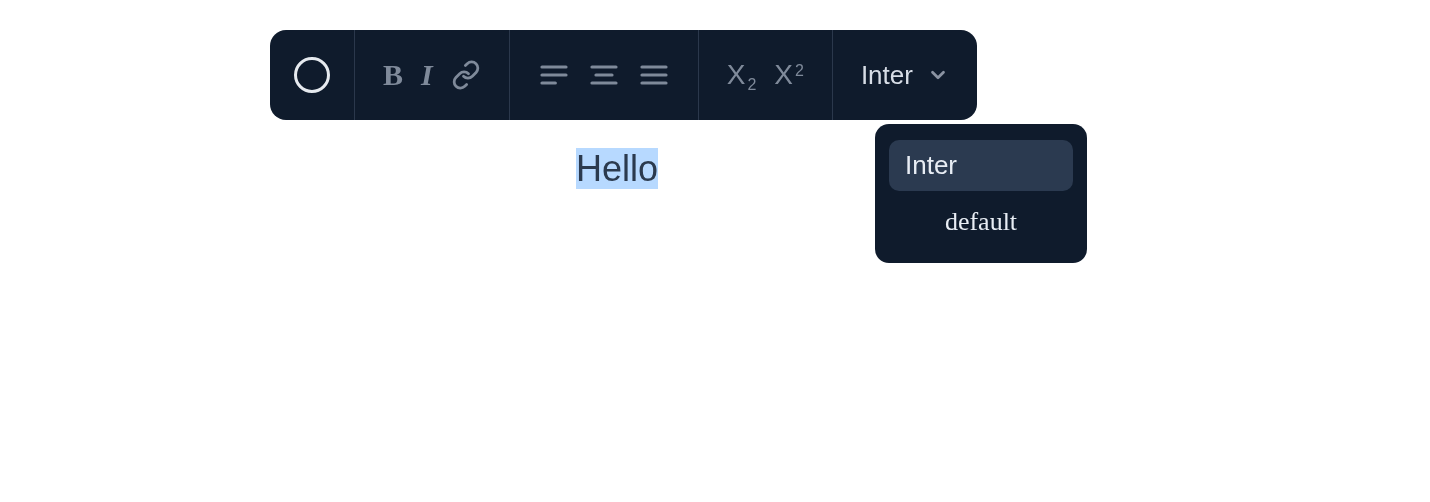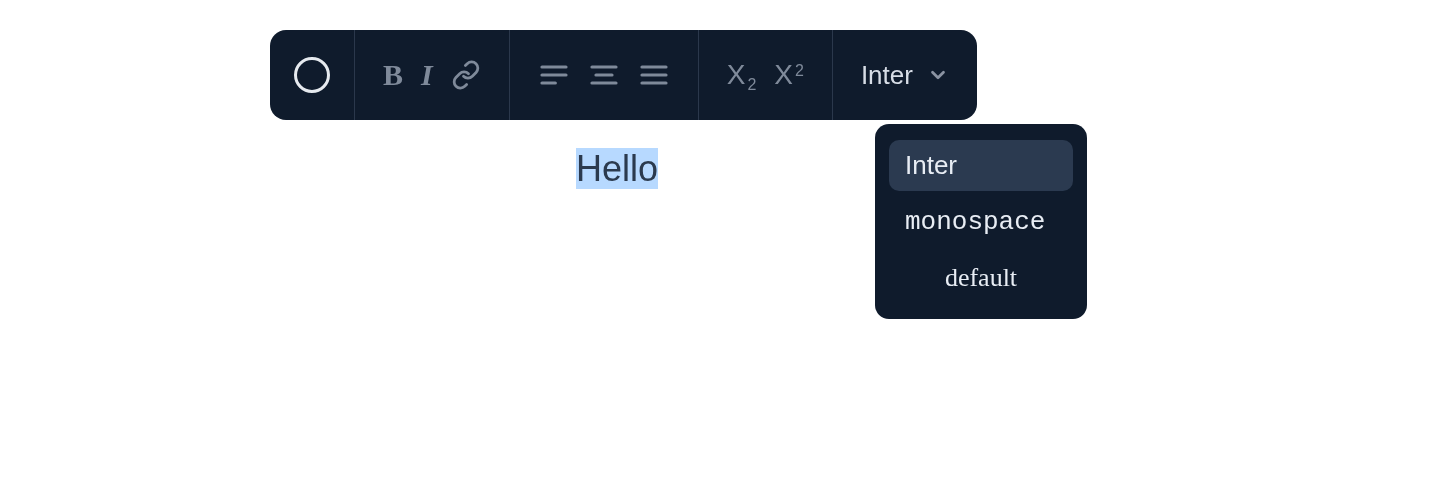--- a/index.html
+++ b/index.html
@@ -172,15 +172,14 @@
     </div>
   </div>
 </div>
 
 <div class="editor-text">
   <span class="sel">Hello</span>
 </div>
 
 <div class="dropdown" id="font-dropdown">
     <div class="dropdown-item ff-inter selected">Inter</div>
-    <div class="dropdown-item ff-mono">monospace</div>
     <div class="dropdown-item ff-default">default</div>
   </div>
 
 </body></html>

